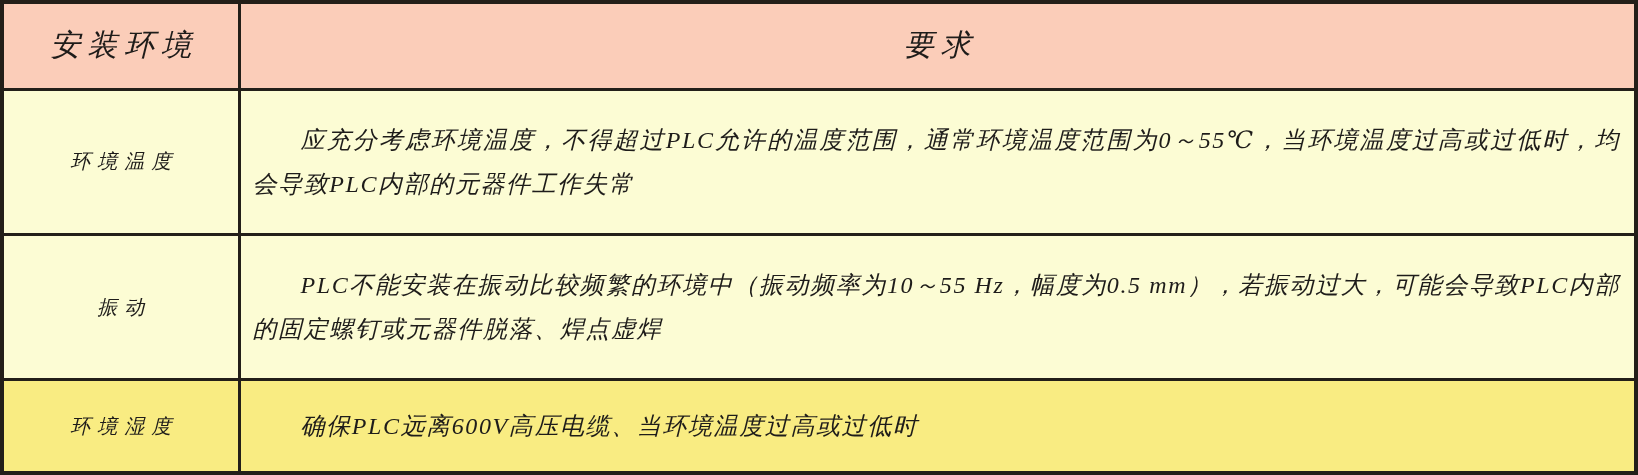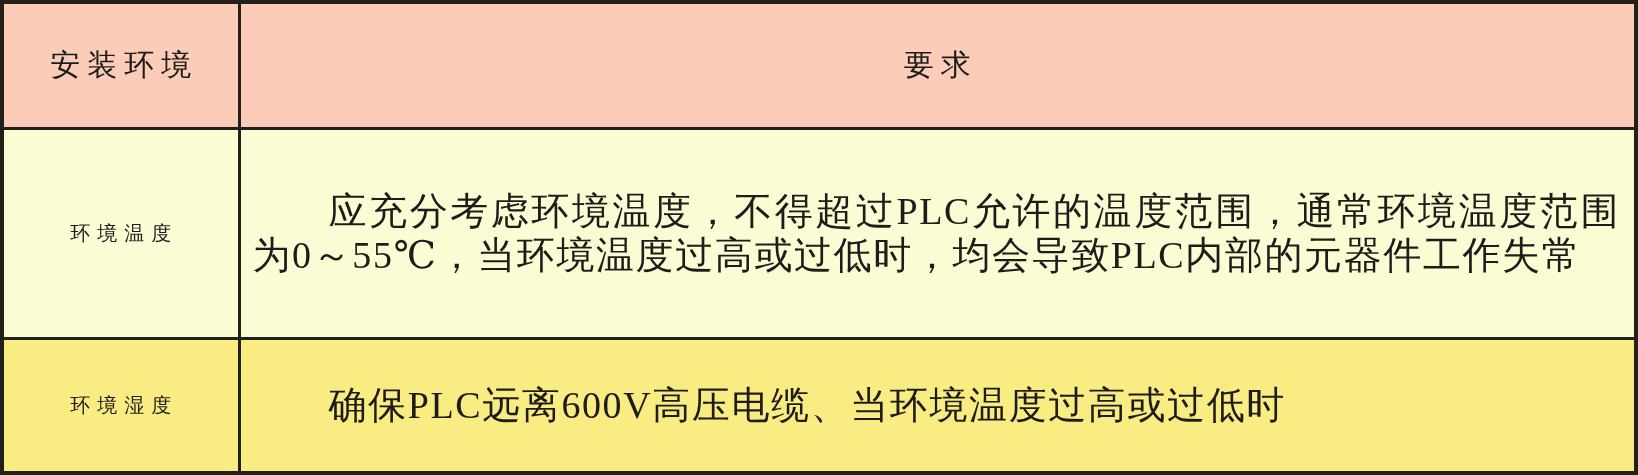--- a/index.html
+++ b/index.html
@@ -2,21 +2,21 @@
 <html lang="zh" style="--header-bg: #fbcdb9; --row-light-bg: #fcfcd4; --row-bright-bg: #f9ec82; --border-color: #231f19; --text-color: #1e1c1a;"><head>
 <meta charset="utf-8">
 <style>
   :root{
     --header-bg:#fbcdb9;
     --row-light-bg:#fcfcd4;
     --row-bright-bg:#f9ec82;
     --border-color:#231f19;
     --text-color:#1e1c1a;
   }
-  *{margin:0;padding:0;box-sizing:border-box;}
+  *{margin:0;padding:0;box-sizing:border-box;font-style:italic;}
   html,body{background:#ffffff;}
   body{
     width:1638px;height:475px;
     font-family:"Liberation Serif","DejaVu Serif",serif;
     color:var(--text-color);
   }
   .env-table{
     width:1638px;height:475px;
     border-collapse:collapse;
     table-layout:fixed;
@@ -40,21 +40,21 @@
     text-indent:7px; 
   }
   .header-cell{
     text-align:center;
     font-size:30px;
     letter-spacing:7px;
     text-indent:7px;
   }
   .req-cell{padding:2px 14px 2px 12px;}
   .req-text{
-    font-size:38px;
+    font-size:24px;
     line-height:44px;
     letter-spacing:1.6px;
     text-align:justify;
     text-indent:2em;
   }
 </style>
 </head>
 <body>
 
 <table class="env-table">
@@ -69,20 +69,26 @@
     </tr>
 
     <tr class="tone-light row-tall">
       <td class="label-cell">环境温度</td>
       <td class="req-cell">
         <p class="req-text">应充分考虑环境温度，不得超过PLC允许的温度范围，通常环境温度范围为0～55℃，当环境温度过高或过低时，均会导致PLC内部的元器件工作失常</p>
       </td>
     </tr>
 
 
+    <tr class="tone-light row-tall">
+      <td class="label-cell">振动</td>
+      <td class="req-cell">
+        <p class="req-text">PLC不能安装在振动比较频繁的环境中（振动频率为10～55 Hz，幅度为0.5 mm），若振动过大，可能会导致PLC内部的固定螺钉或元器件脱落、焊点虚焊</p>
+      </td>
+    </tr>
 
     <tr class="tone-bright row-short">
       <td class="label-cell">环境湿度</td>
       <td class="req-cell">
         <p class="req-text">确保PLC远离600V高压电缆、当环境温度过高或过低时</p>
       </td>
     </tr>
 
   </tbody>
 </table>

